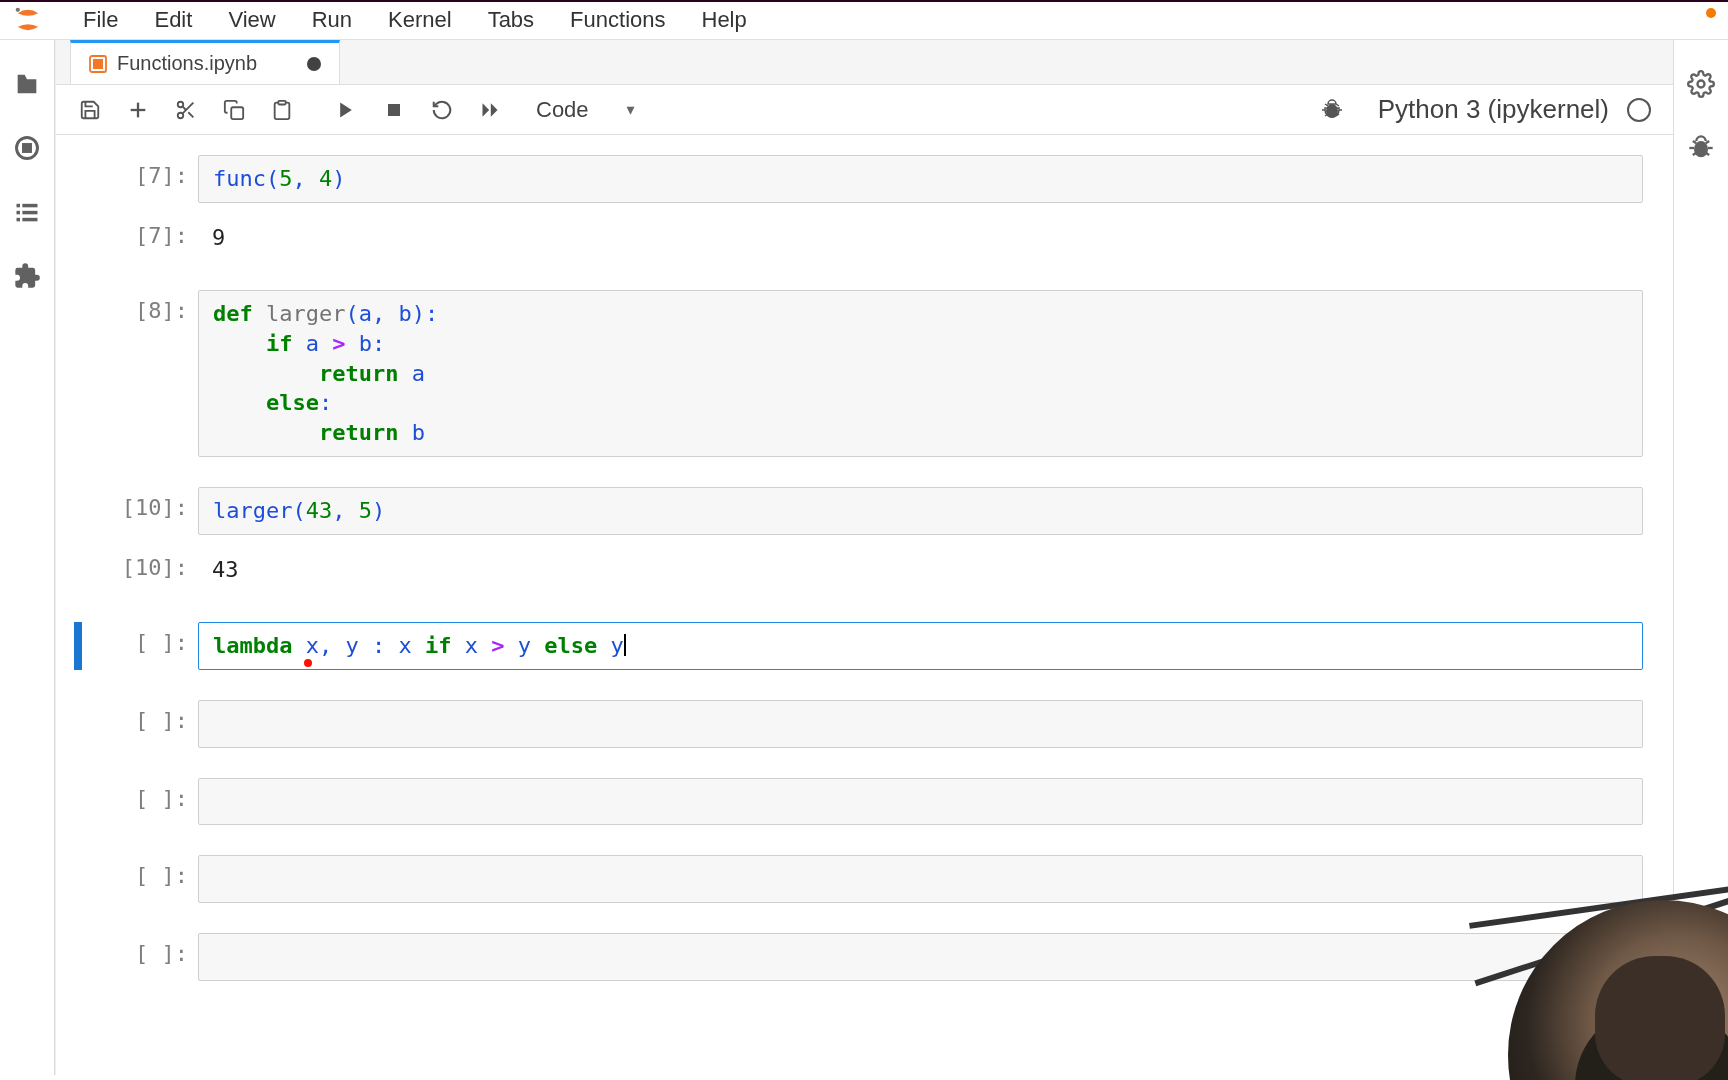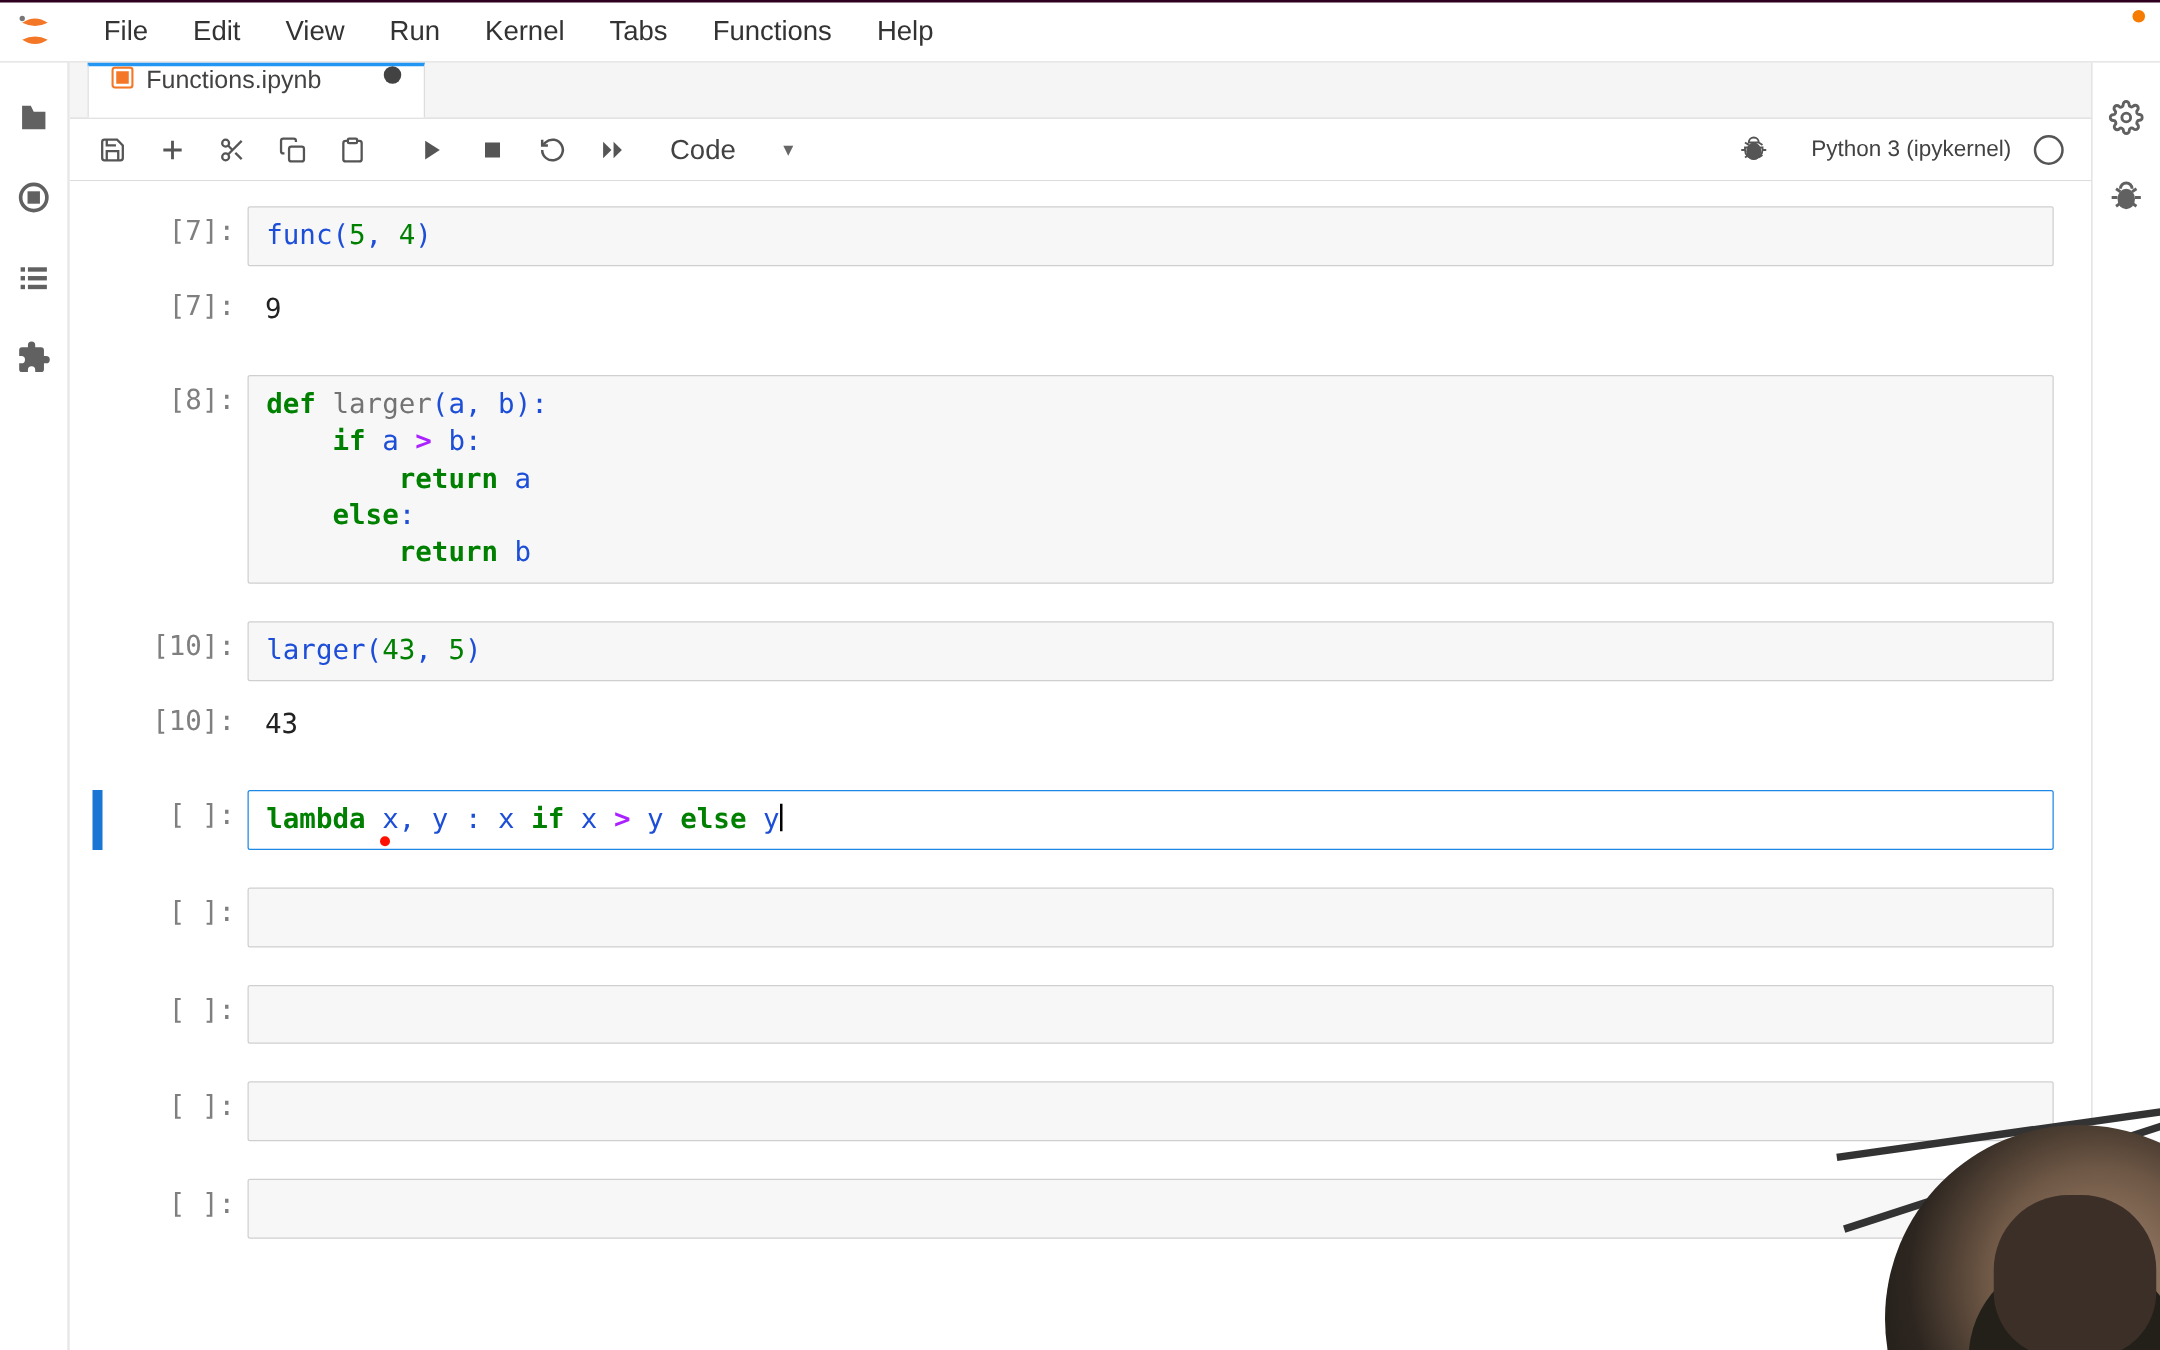--- a/index.html
+++ b/index.html
@@ -10,21 +10,21 @@
     width: 1728px;
     height: 1080px;
     overflow: hidden;
     position: relative;
   }
 
   
   .menubar {
     display: flex;
     align-items: center;
-    height: 50px;
+    height: 40px;
     border-bottom: 1px solid #e0e0e0;
     padding: 0 10px;
     position: relative;
   }
   .menubar .logo {
     width: 35px; height: 35px;
     margin-right: 20px;
     display:flex; align-items:center; justify-content:center;
   }
   .menubar .menu-item {
@@ -73,21 +73,21 @@
   
   .tabbar {
     display: flex;
     height: 45px;
     border-bottom: 1px solid #ddd;
     background: #f5f5f5;
     padding-left: 14px;
   }
   .tab {
     display: flex;
-    align-items: flex-start;
+    align-items: center;
     padding: 0 18px;
     background: #fff;
     border: 1px solid #ddd;
     border-bottom: none;
     border-top: 3px solid #2196f3;
     font-size: 20px;
     gap: 10px;
     color: #424242;
   }
   .tab .nb-icon {
@@ -121,21 +121,21 @@
     font-size: 22px;
     padding: 4px 12px;
     gap: 38px;
     margin-left: 8px;
     color:#424242;
     cursor:pointer;
   }
   .cell-type .chev { font-size: 16px; color:#666; }
   .toolbar .spacer { flex:1; }
   .kernel-name {
-    font-size: 18px;
+    font-size: 26px;
     color: #424242;
     margin: 0 14px;
   }
   .kernel-status {
     width: 24px; height: 24px;
     border: 2.5px solid #555;
     border-radius: 50%;
     margin-right: 10px;
   }
   .debug-icon { color:#555; cursor:pointer; margin-right:6px; }

